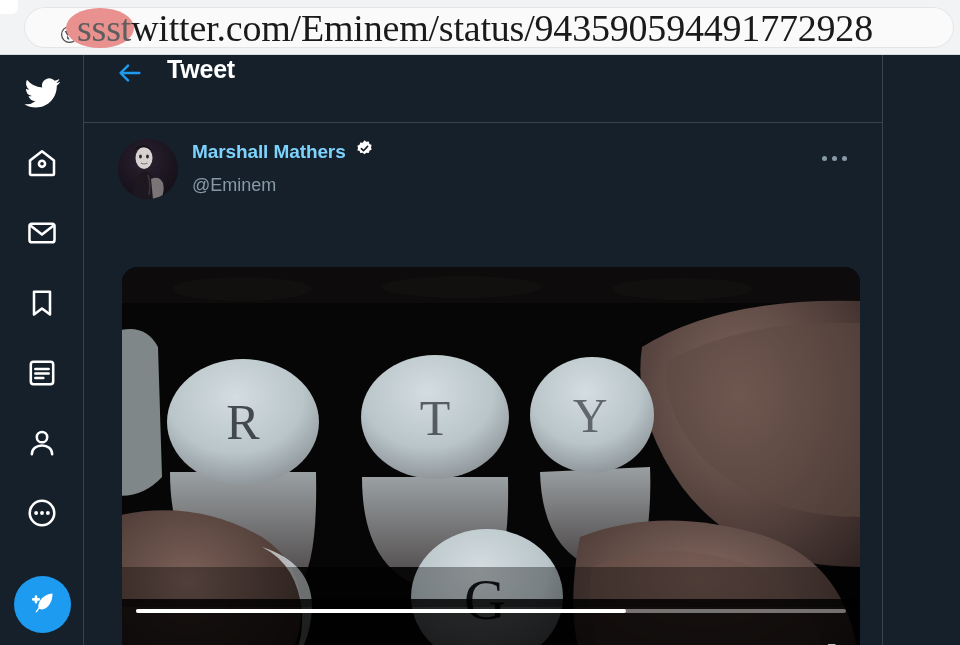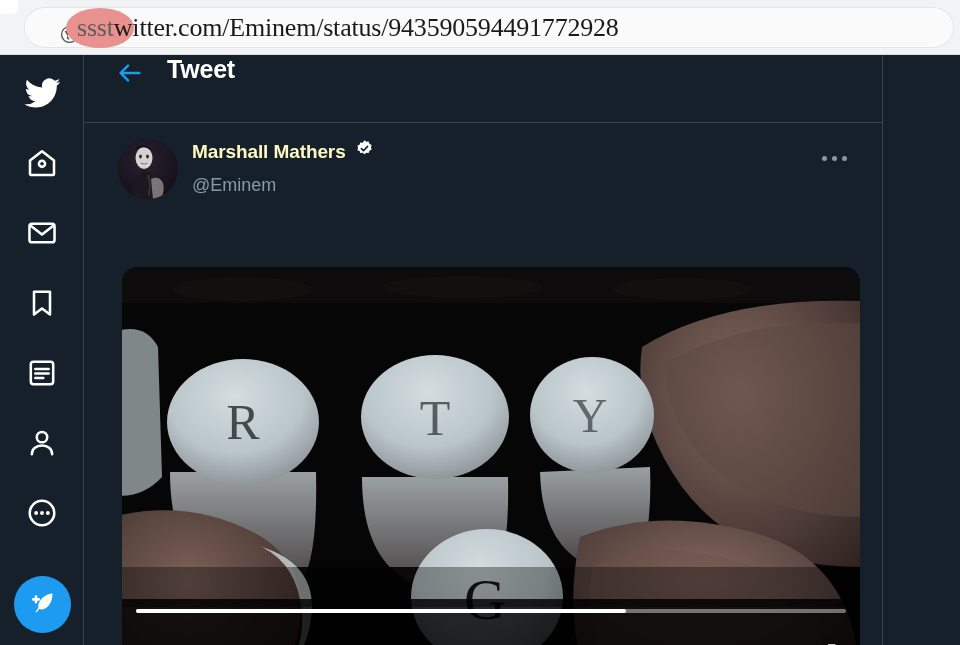--- a/index.html
+++ b/index.html
@@ -65,21 +65,21 @@
     background: #e8918e;
     border-radius: 50%;
   }
   .url-text {
     position: absolute;
     left: 77px;
     top: 9px;
     height: 38px;
     line-height: 38px;
     font-family: "Liberation Serif", serif;
-    font-size: 26px;
+    font-size: 38px;
     color: #1a1a1a;
     white-space: nowrap;
     letter-spacing: -0.2px;
   }
   .url-text .hl { color: #5e5e5e; }
 
   
   .app {
     position: absolute;
     left: 0;
@@ -180,21 +180,21 @@
   }
   .avatar-art { width: 60px; height: 60px; display: block; }
   .name-block {
     position: absolute;
     left: 108px;
     top: 17px;
   }
   .display-name {
     font-size: 19px;
     font-weight: bold;
-    color: #fef9c3;
+    color: #7dd3fc;
     letter-spacing: -0.1px;
     display: inline-block;
     vertical-align: middle;
   }
   .verified {
     display: inline-block;
     vertical-align: middle;
     margin-left: 5px;
     position: relative;
     top: -1px;

